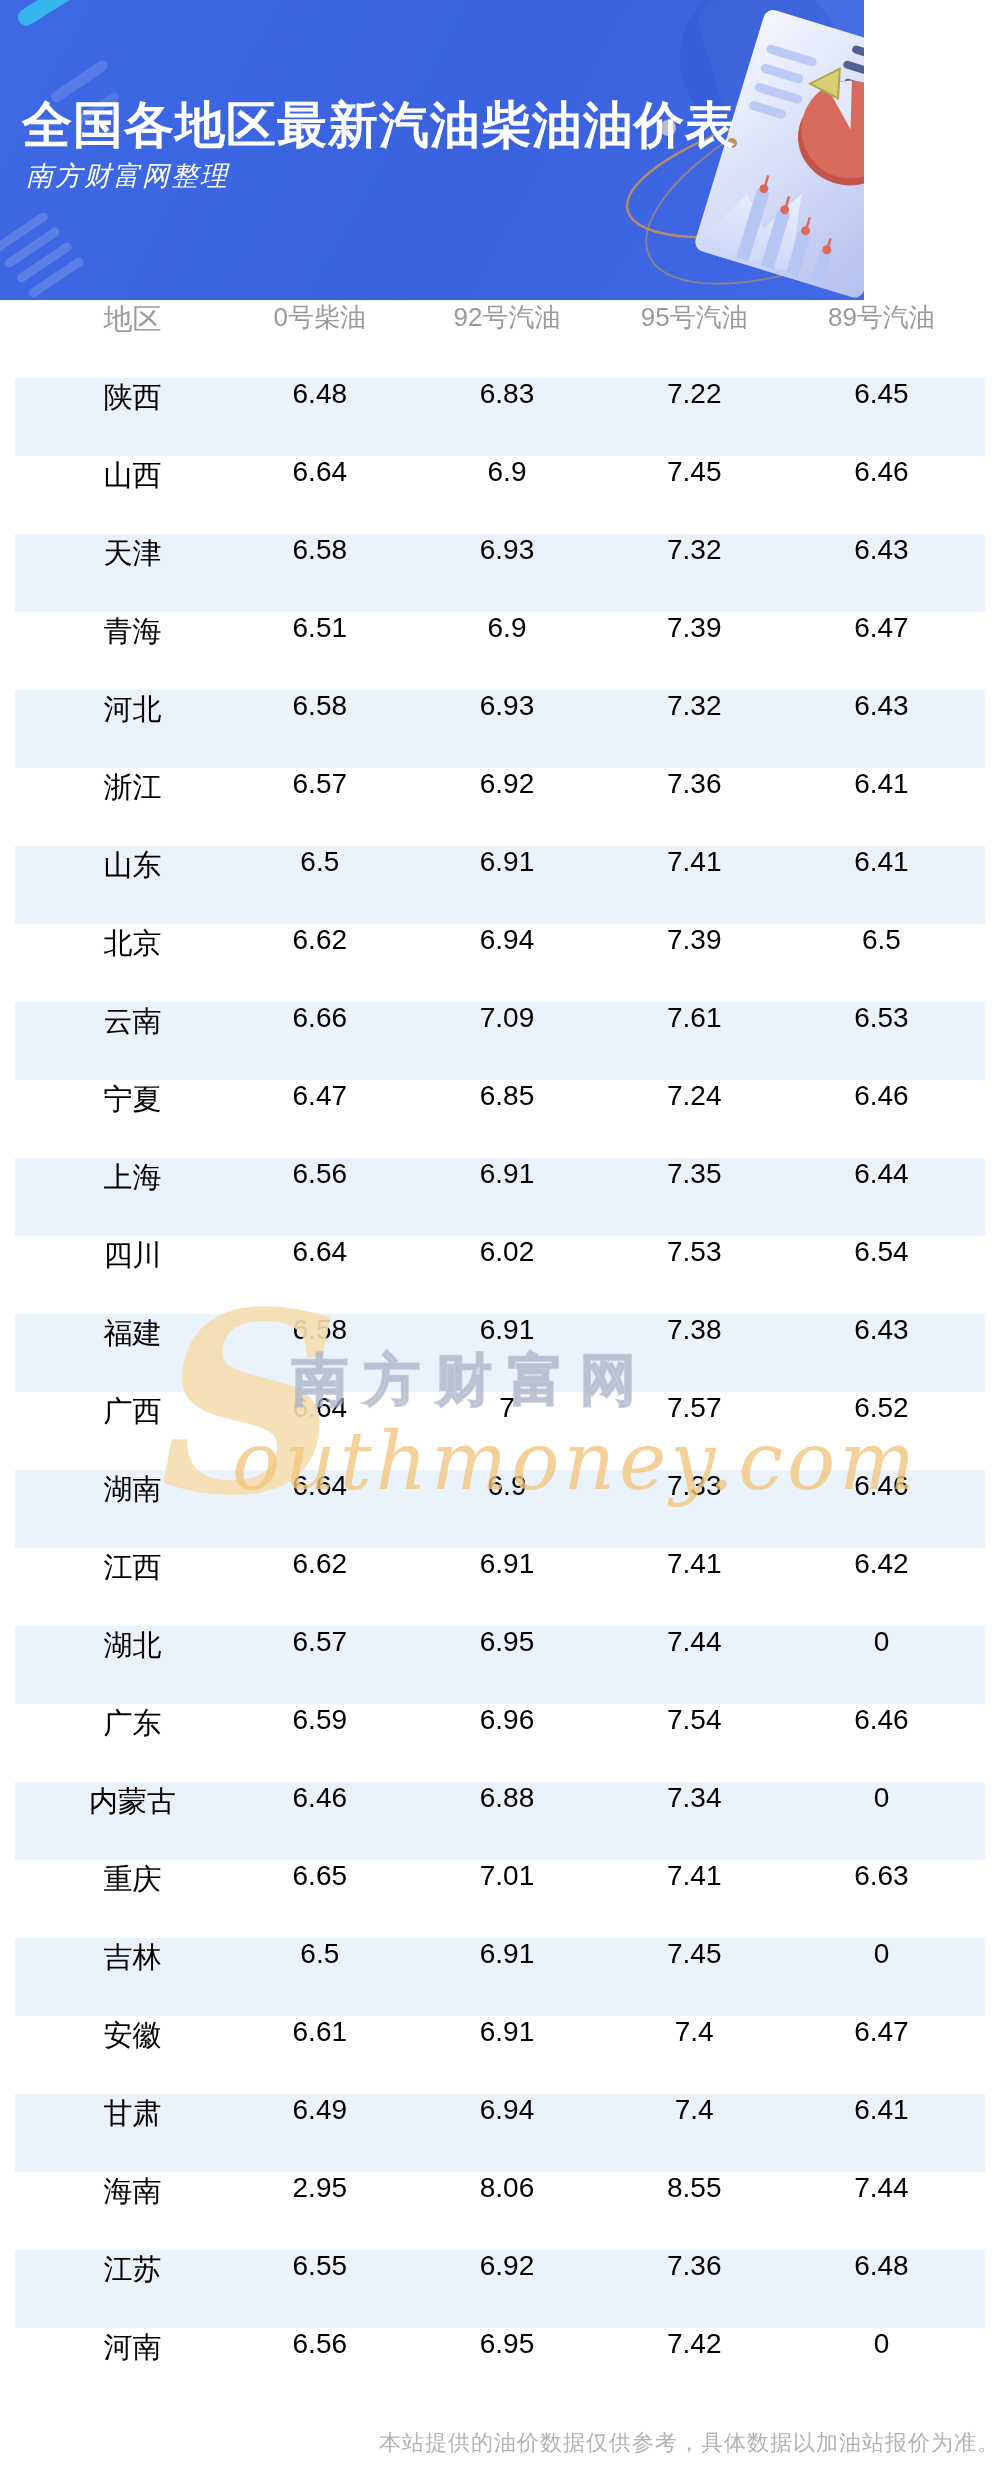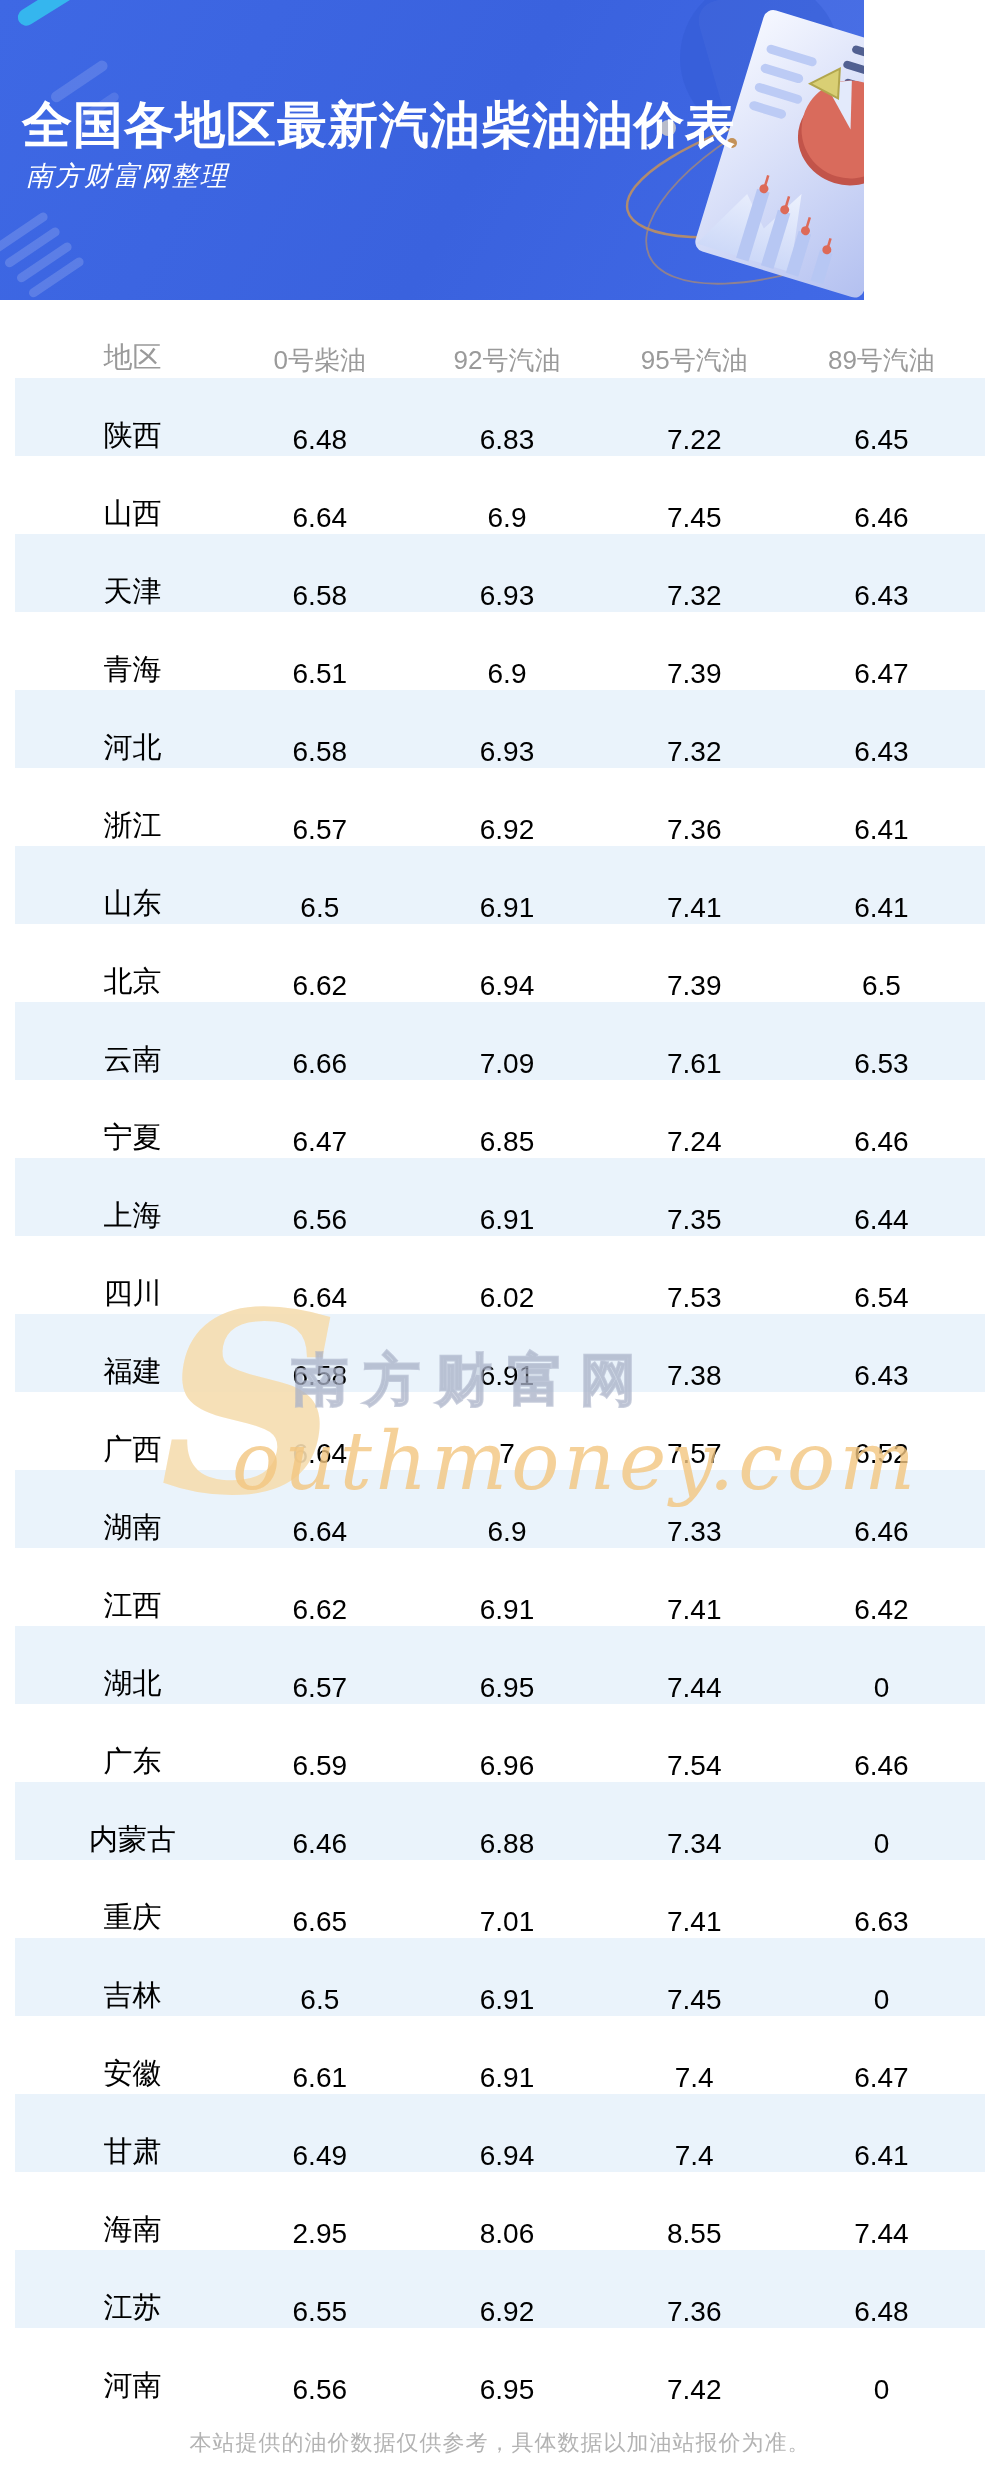--- a/index.html
+++ b/index.html
@@ -20,21 +20,21 @@
     font-size:50px; font-weight:700; color:#ffffff; letter-spacing:1px; white-space:nowrap;
   }
   .banner-sub {
     position:absolute; left:26px; top:158px; z-index:2;
     font-size:27px; font-weight:400; color:#ffffff; letter-spacing:2px;font-style:italic;
   }
 
   
   .table { position:absolute; left:15px; top:300px; width:970px; z-index:1; }
   .thead, .trow {
-    display:flex; align-items:flex-end; height:78px;
+    display:flex; align-items:flex-start; height:78px;
     padding-left:24px; padding-right:10px; box-sizing:border-box;
   }
   .thead { color:#9A9A9A; font-size:26px; }
   .trow  { color:#000000; font-size:28px; }
   .trow:nth-child(odd) { background:#EAF3FB; }
   .cell  { flex:1; text-align:center; }
   .cell.region { font-size:29px; }
 
   
   .watermark { position:absolute; left:0; top:1280px; width:1000px; height:260px;
@@ -52,21 +52,21 @@
   }
   .wm-en {
     position:absolute; left:232px; top:142px;
     font-family:"DejaVu Serif","Liberation Serif",serif; font-style:italic;
     font-size:80px; line-height:1; letter-spacing:4px;
     color:rgba(243,198,128,.80); white-space:nowrap;text-align:right;
   }
 
   
   .footer {
-    position:absolute; left:0; top:2428px; width:1000px; text-align:center;
+    position:absolute; left:0; top:2428px; width:1000px; text-align:right;
     font-size:22px; color:#B3B3B3; letter-spacing:1px; z-index:1;
   }
 </style>
 </head>
 <body>
 
 <div class="banner">
   <svg width="1000" height="300" viewBox="0 0 1000 300" aria-hidden="true">
     <defs>
       <linearGradient id="paperGrad" x1="0" y1="0" x2="1" y2="1">

